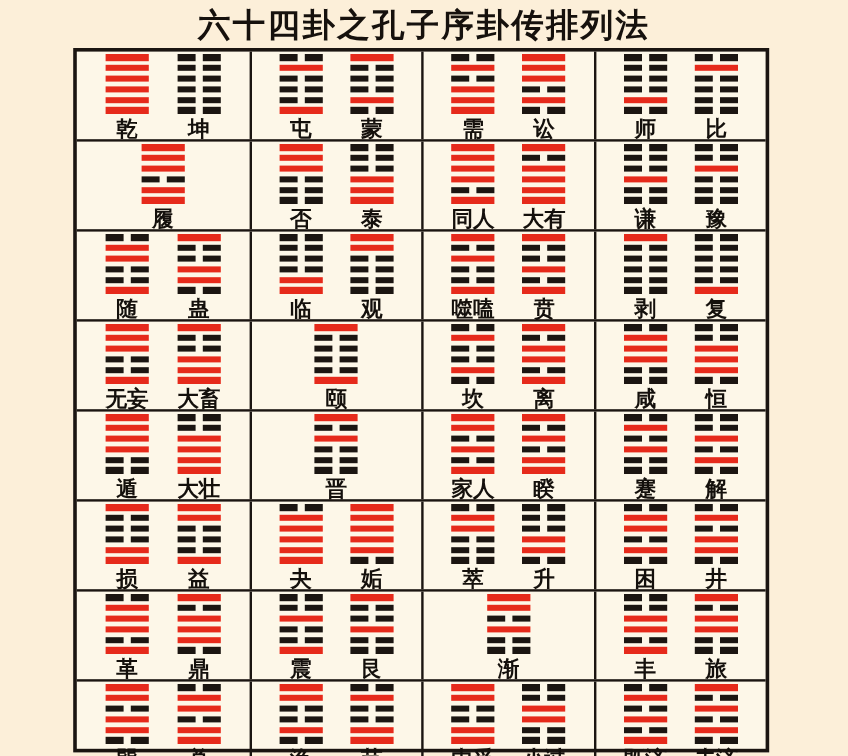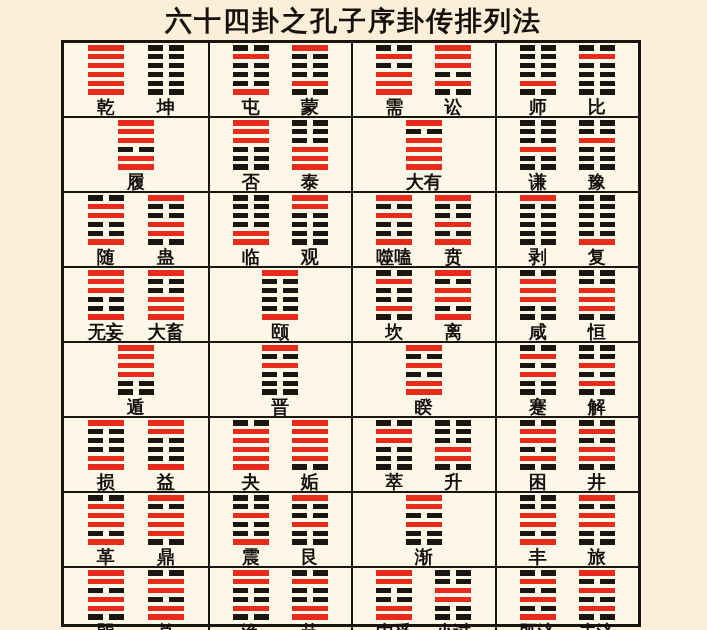--- a/index.html
+++ b/index.html
@@ -316,20 +316,34 @@
               <div class="line" style="background: rgb(230, 42, 27);"></div>
               <div class="line" style="background: rgb(230, 42, 27);"></div>
             </div>
             <div class="name">泰</div>
           </div>
         </div>
         <div class="group">
           <div class="unit">
             <div class="hex">
               <div class="line" style="background: rgb(230, 42, 27);"></div>
+              <div class="line" style="background: rgb(230, 42, 27);"></div>
+              <div class="line" style="background: rgb(230, 42, 27);"></div>
+              <div class="line" style="background: rgb(230, 42, 27);"></div>
+              <div class="line yinline">
+                <span style="background: rgb(27, 21, 17);"></span>
+                <span style="background: rgb(27, 21, 17);"></span>
+              </div>
+              <div class="line" style="background: rgb(230, 42, 27);"></div>
+            </div>
+            <div class="name">同人</div>
+          </div>
+          <div class="unit">
+            <div class="hex">
+              <div class="line" style="background: rgb(230, 42, 27);"></div>
               <div class="line yinline">
                 <span style="background: rgb(27, 21, 17);"></span>
                 <span style="background: rgb(27, 21, 17);"></span>
               </div>
               <div class="line" style="background: rgb(230, 42, 27);"></div>
               <div class="line" style="background: rgb(230, 42, 27);"></div>
               <div class="line" style="background: rgb(230, 42, 27);"></div>
               <div class="line" style="background: rgb(230, 42, 27);"></div>
             </div>
             <div class="name">大有</div>
@@ -737,20 +751,37 @@
                 <span style="background: rgb(27, 21, 17);"></span>
                 <span style="background: rgb(27, 21, 17);"></span>
               </div>
               <div class="line yinline">
                 <span style="background: rgb(27, 21, 17);"></span>
                 <span style="background: rgb(27, 21, 17);"></span>
               </div>
             </div>
             <div class="name">遁</div>
           </div>
+          <div class="unit">
+            <div class="hex">
+              <div class="line yinline">
+                <span style="background: rgb(27, 21, 17);"></span>
+                <span style="background: rgb(27, 21, 17);"></span>
+              </div>
+              <div class="line yinline">
+                <span style="background: rgb(27, 21, 17);"></span>
+                <span style="background: rgb(27, 21, 17);"></span>
+              </div>
+              <div class="line" style="background: rgb(230, 42, 27);"></div>
+              <div class="line" style="background: rgb(230, 42, 27);"></div>
+              <div class="line" style="background: rgb(230, 42, 27);"></div>
+              <div class="line" style="background: rgb(230, 42, 27);"></div>
+            </div>
+            <div class="name">大壮</div>
+          </div>
         </div>
         <div class="group">
           <div class="unit">
             <div class="hex">
               <div class="line" style="background: rgb(230, 42, 27);"></div>
               <div class="line yinline">
                 <span style="background: rgb(27, 21, 17);"></span>
                 <span style="background: rgb(27, 21, 17);"></span>
               </div>
               <div class="line" style="background: rgb(230, 42, 27);"></div>
@@ -764,20 +795,37 @@
               </div>
               <div class="line yinline">
                 <span style="background: rgb(27, 21, 17);"></span>
                 <span style="background: rgb(27, 21, 17);"></span>
               </div>
             </div>
             <div class="name">晋</div>
           </div>
         </div>
         <div class="group">
+          <div class="unit">
+            <div class="hex">
+              <div class="line" style="background: rgb(230, 42, 27);"></div>
+              <div class="line" style="background: rgb(230, 42, 27);"></div>
+              <div class="line yinline">
+                <span style="background: rgb(27, 21, 17);"></span>
+                <span style="background: rgb(27, 21, 17);"></span>
+              </div>
+              <div class="line" style="background: rgb(230, 42, 27);"></div>
+              <div class="line yinline">
+                <span style="background: rgb(27, 21, 17);"></span>
+                <span style="background: rgb(27, 21, 17);"></span>
+              </div>
+              <div class="line" style="background: rgb(230, 42, 27);"></div>
+            </div>
+            <div class="name">家人</div>
+          </div>
           <div class="unit">
             <div class="hex">
               <div class="line" style="background: rgb(230, 42, 27);"></div>
               <div class="line yinline">
                 <span style="background: rgb(27, 21, 17);"></span>
                 <span style="background: rgb(27, 21, 17);"></span>
               </div>
               <div class="line" style="background: rgb(230, 42, 27);"></div>
               <div class="line yinline">
                 <span style="background: rgb(27, 21, 17);"></span>

